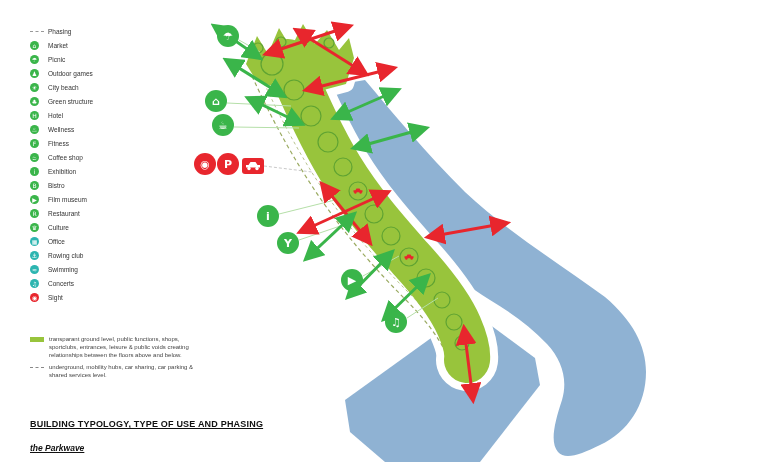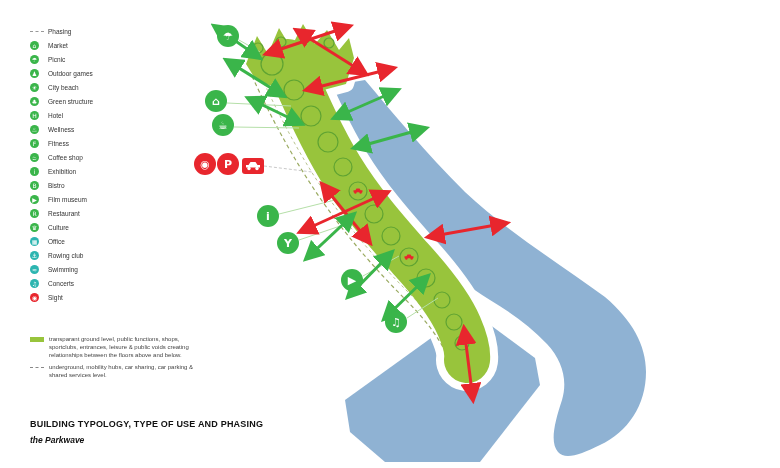--- a/index.html
+++ b/index.html
@@ -15,23 +15,23 @@
              font-family:"DejaVu Sans",sans-serif;}
   .legend-dash{width:14px;height:0;border-top:1px dashed #999;display:inline-block;}
   .legend-label{font-size:6.5px;color:#333;white-space:nowrap;}
 
   .notes{position:absolute;left:30px;top:336px;width:170px;color:#444;}
   .note{display:flex;gap:5px;margin-bottom:5px;}
   .note-text{font-size:6px;line-height:1.3;}
   .note-swatch{width:14px;height:5px;flex:0 0 14px;margin-top:1px;}
   .note-dashicon{width:14px;height:0;flex:0 0 14px;border-top:1px dashed #888;margin-top:3px;}
 
-  .titleblock{position:absolute;left:30px;top:419px;color:#111;}
+  .titleblock{position:absolute;left:30px;top:419px;color:#111;text-decoration:underline;}
   .title{font-size:9px;font-weight:bold;letter-spacing:.2px;}
-  .subtitle{font-size:8.5px;font-weight:bold;font-style:italic;margin-top:6px;}
+  .subtitle{font-size:8.5px;font-weight:bold;font-style:italic;margin-top:14px;}
 </style>
 </head>
 <body>
 
 <div class="canvas">
 
   <svg class="map" viewBox="0 0 780 468">
     <defs>
       <marker id="ar-red" viewBox="0 0 10 10" refX="8" refY="5" markerWidth="7" markerHeight="7" orient="auto-start-reverse">
           <path d="M0,0 L10,5 L0,10 Z" fill="#e8262d"></path>

